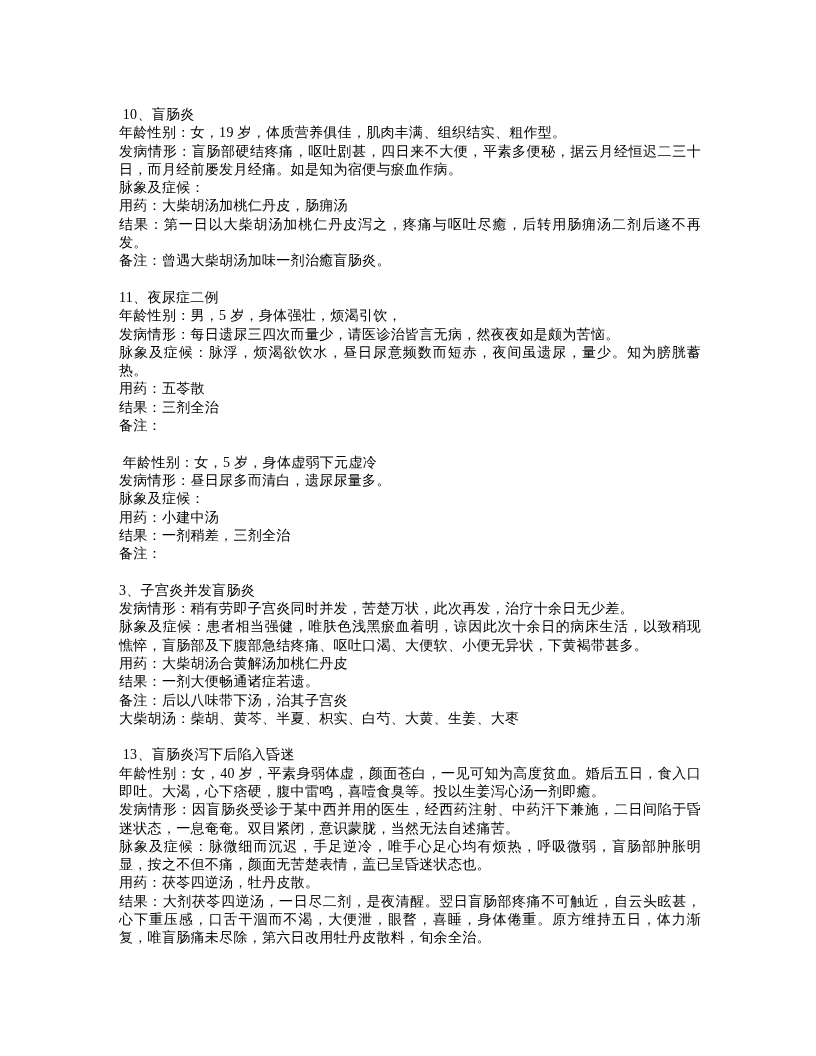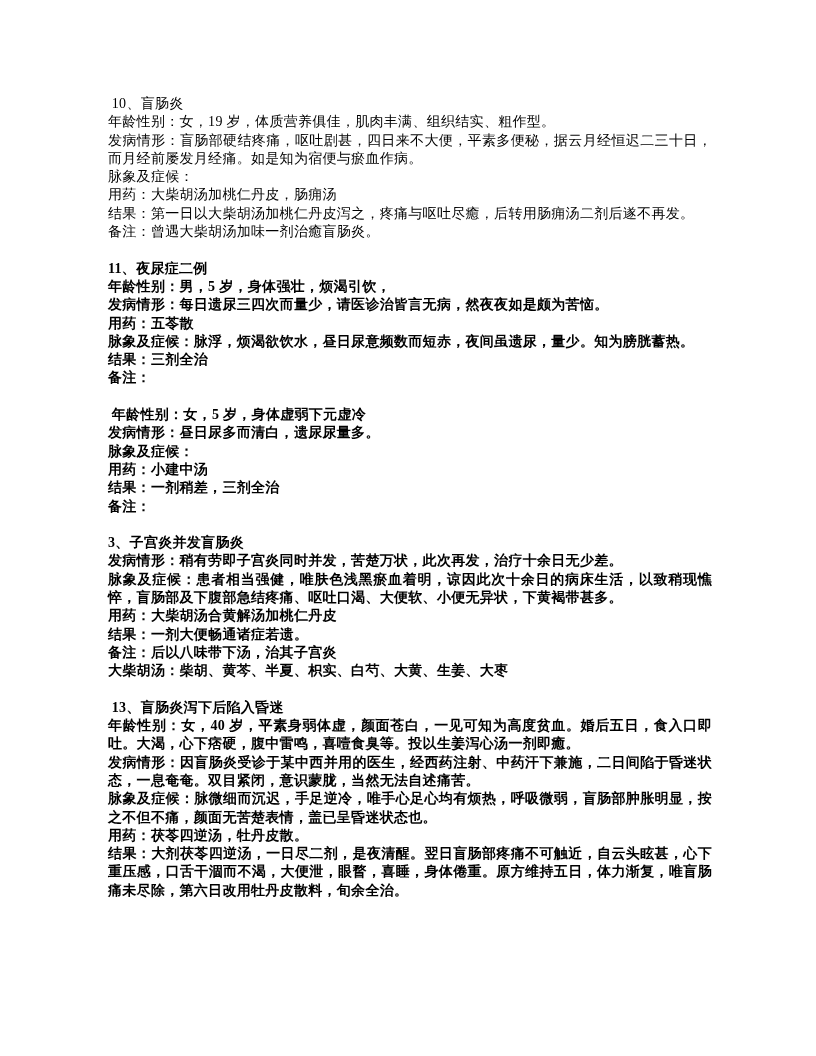--- a/index.html
+++ b/index.html
@@ -17,22 +17,22 @@
   .content {
     position: absolute;
     left: 103px;
     top: 90px;
     width: 614px;
     color: #000000;
     font-family: "Liberation Serif", "DejaVu Serif", serif;
     font-size: 14px;
     line-height: 18.3px;
   }
-  .block { margin: 5px; }
-  .block + .block { margin-top: 18.3px; font-weight: bold; }
+  .block { margin: 16px; }
+  .block + .block { margin-top: 18.3px; }
   .content p {
     margin: 0;
     white-space: pre-wrap;
     text-align: justify;
     letter-spacing: 0.3px;
   }
 </style>
 </head>
 <body>
 
@@ -44,22 +44,22 @@
         <p>发病情形：盲肠部硬结疼痛，呕吐剧甚，四日来不大便，平素多便秘，据云月经恒迟二三十日，而月经前屡发月经痛。如是知为宿便与瘀血作病。</p>
         <p>脉象及症候：</p>
         <p>用药：大柴胡汤加桃仁丹皮，肠痈汤</p>
         <p>结果：第一日以大柴胡汤加桃仁丹皮泻之，疼痛与呕吐尽癒，后转用肠痈汤二剂后遂不再发。</p>
         <p>备注：曾遇大柴胡汤加味一剂治癒盲肠炎。</p>
       </div>
       <div class="block">
         <p>11、夜尿症二例</p>
         <p>年龄性别：男，5 岁，身体强壮，烦渴引饮，</p>
         <p>发病情形：每日遗尿三四次而量少，请医诊治皆言无病，然夜夜如是颇为苦恼。</p>
+        <p>脉象及症候：脉浮，烦渴欲饮水，昼日尿意频数而短赤，夜间虽遗尿，量少。知为膀胱蓄热。</p>
         <p>用药：五苓散</p>
-        <p>脉象及症候：脉浮，烦渴欲饮水，昼日尿意频数而短赤，夜间虽遗尿，量少。知为膀胱蓄热。</p>
         <p>结果：三剂全治</p>
         <p>备注：</p>
       </div>
       <div class="block">
         <p> 年龄性别：女，5 岁，身体虚弱下元虚冷</p>
         <p>发病情形：昼日尿多而清白，遗尿尿量多。</p>
         <p>脉象及症候：</p>
         <p>用药：小建中汤</p>
         <p>结果：一剂稍差，三剂全治</p>
         <p>备注：</p>

